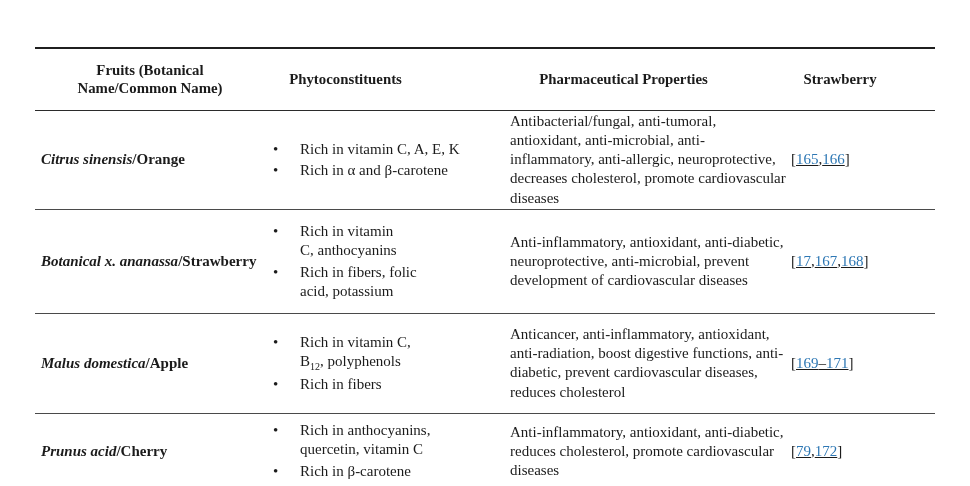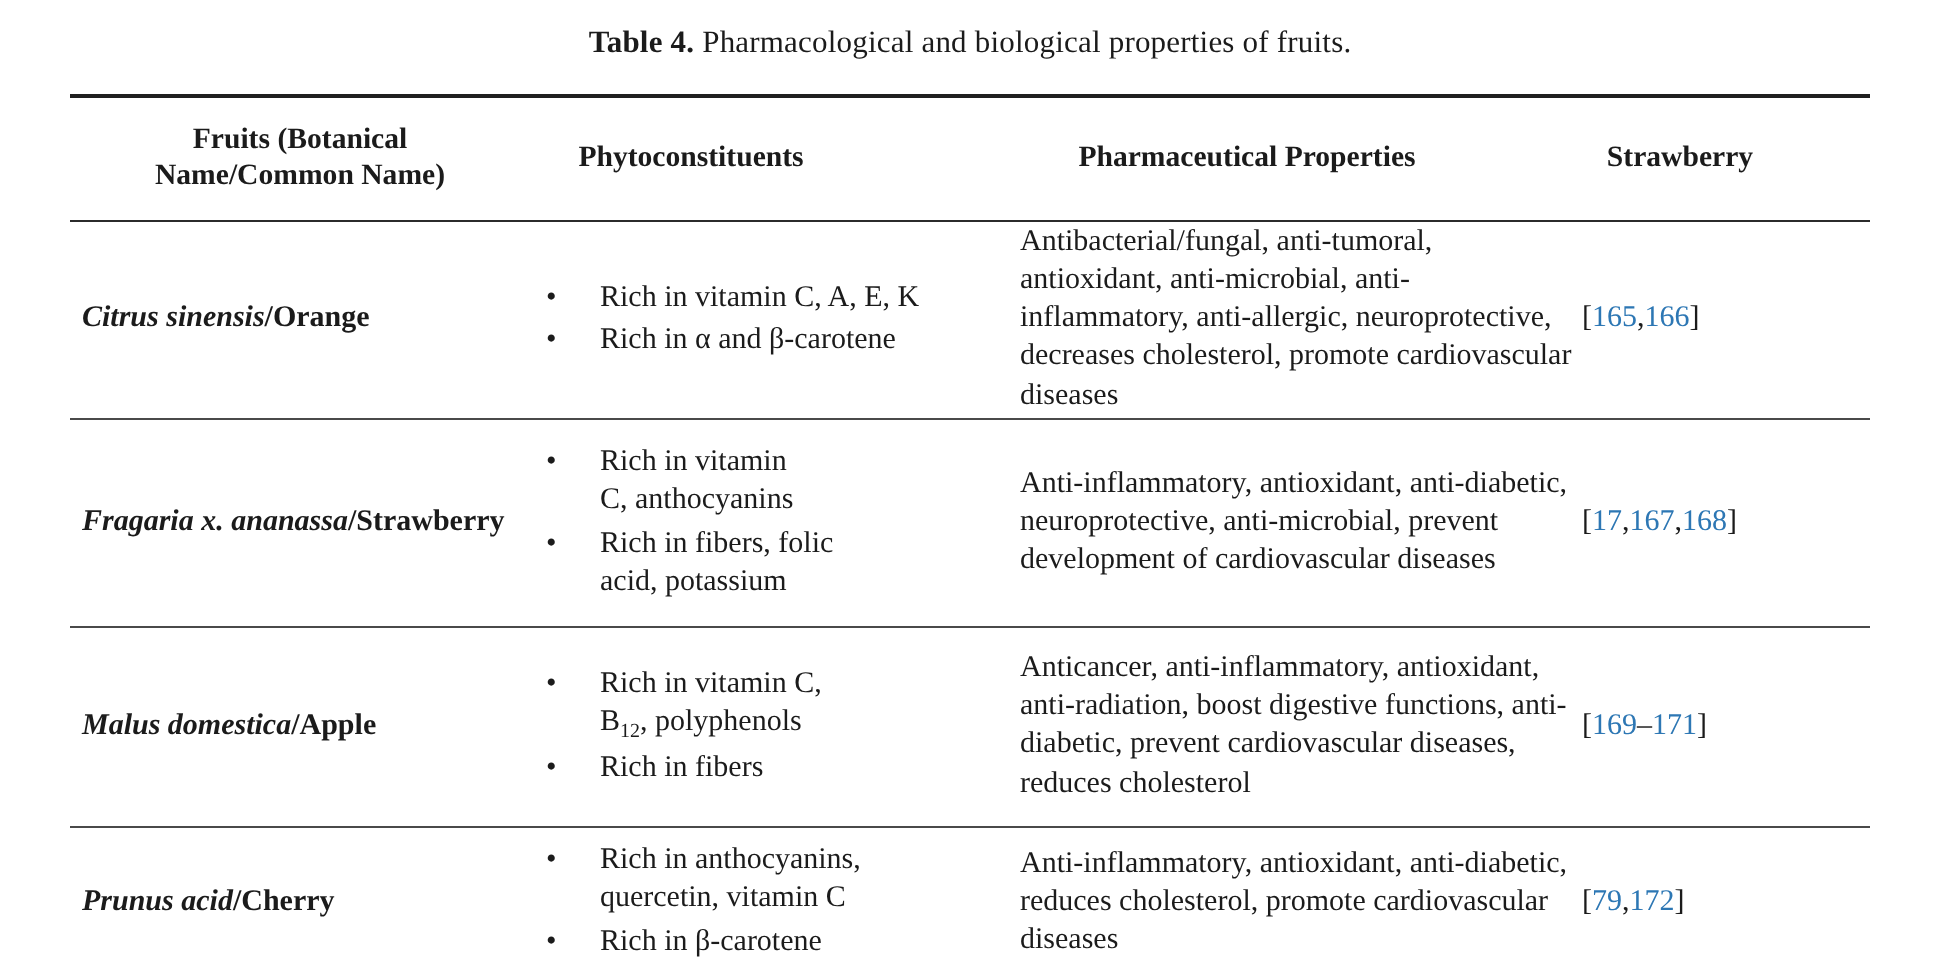--- a/index.html
+++ b/index.html
@@ -32,33 +32,29 @@
   tbody tr:nth-child(2) { height:104px; }
   tbody tr:nth-child(3) { height:100px; }
   tbody tr:nth-child(4) { height:76px; }
   tbody td { vertical-align:middle; padding:0; line-height:1.27; }
   td.c-fruit { padding-left:6px;font-weight:bold; }
   .it { font-style:italic; }
   .blist { margin-left:8px; }
   .bitem { display:flex; margin:2.5px 0; }
   .dot { width:27px; flex:none; }
   .props { width:278px; margin-left:20px; }
-  td.c-refs { padding-left:4px; }
+  td.c-refs { padding-left:4px;text-decoration:underline; }
   .link { color:var(--link,#2d77b4); }
   .sub { font-size:10px; vertical-align:-3.5px; }
 </style>
 </head>
 <body>
 
 <div class="page">
 
-  <div class="caption">
-    <span class="lbl">Table 4.</span>
-    <span>Pharmacological and biological properties of fruits.</span>
-  </div>
 
   <table class="props-table">
     <colgroup>
         <col class="c1">
         <col class="c2">
         <col class="c3">
         <col class="c4">
       </colgroup>
     <thead>
       <tr>
@@ -84,21 +80,21 @@
                 <div class="btext"><span>Rich in α and β-carotene</span></div>
               </div>
             </div>
           </td>
           <td class="c-props">
             <div class="props">Antibacterial/fungal, anti-tumoral, antioxidant, anti-microbial, anti-inflammatory, anti-allergic, neuroprotective, decreases cholesterol, promote cardiovascular diseases</div>
           </td>
           <td class="c-refs"><span>[</span><span class="link">165</span><span>,</span><span class="link">166</span><span>]</span></td>
         </tr>
         <tr>
-          <td class="c-fruit"><span class="it">Fragaria x. ananassa</span><span>/Strawberry</span></td>
+          <td class="c-fruit"><span class="it">Botanical x. ananassa</span><span>/Strawberry</span></td>
           <td class="c-phyto">
             <div class="blist">
               <div class="bitem">
                 <span class="dot">•</span>
                 <div class="btext"><span>Rich in vitamin</span><br><span>C, anthocyanins</span></div>
               </div>
               <div class="bitem">
                 <span class="dot">•</span>
                 <div class="btext"><span>Rich in fibers, folic</span><br><span>acid, potassium</span></div>
               </div>

